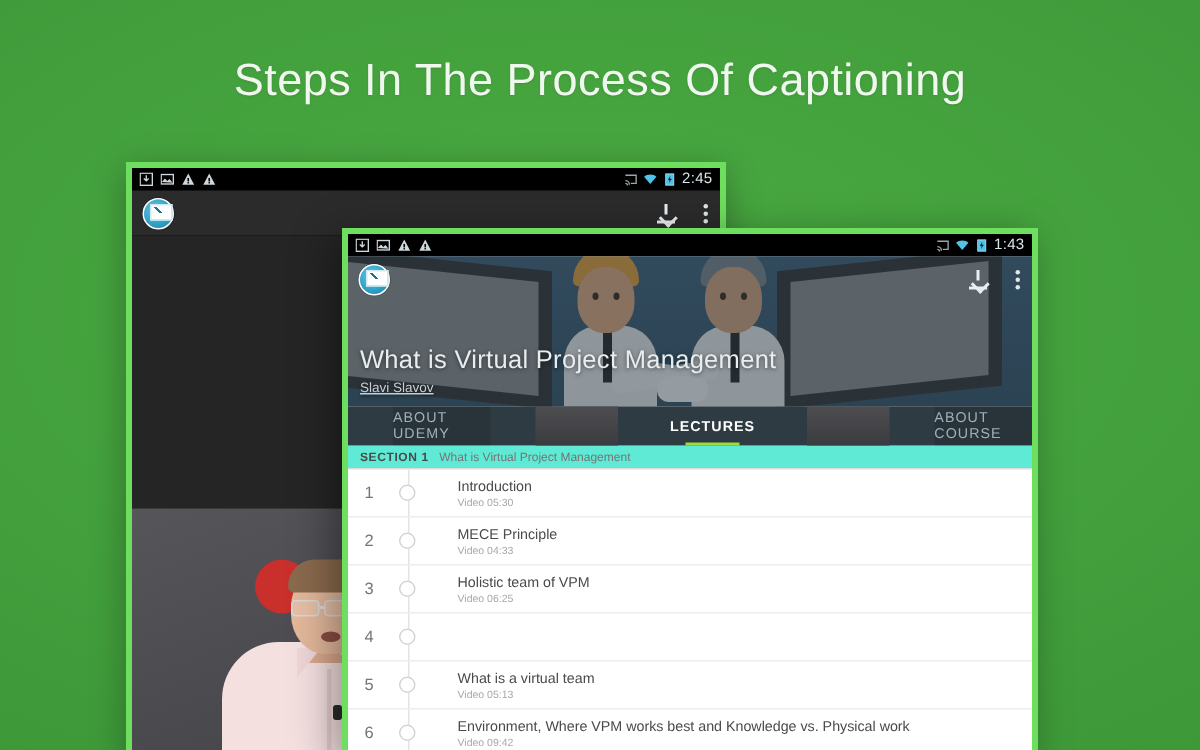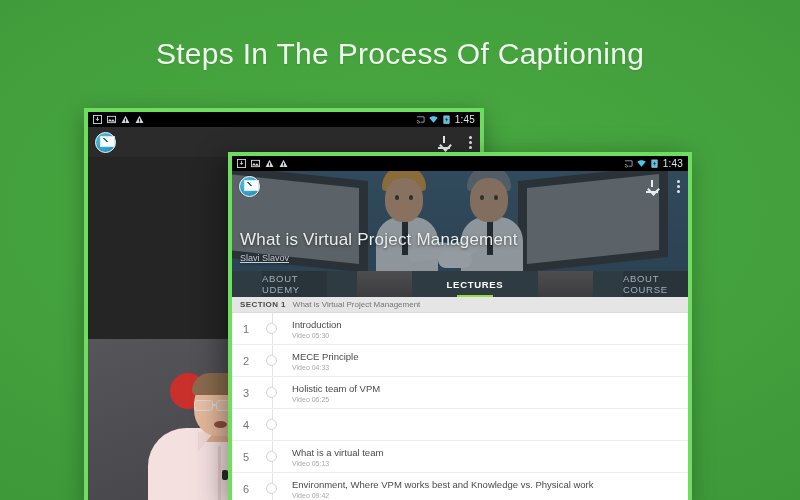--- a/index.html
+++ b/index.html
@@ -161,38 +161,38 @@
     background:rgba(0,0,0,.12);
     margin-left:30px;
   }
   .tab.active{ color:#ffffff; font-weight:700; background:transparent; }
   .tab.active::after{
     content:""; position:absolute; left:22%; right:22%; bottom:0; height:2.5px; background:#9ade3c;
   }
   .tab.thumb{ flex:.85; background:linear-gradient(#4d4d50,#3c3c40); }
 
   .section-head{
-    height:16px; background:#e5e5e5; border-bottom:1px solid #dcdcdc;
+    height:16px; background:#5eead4; border-bottom:1px solid #dcdcdc;
     display:flex; align-items:center; gap:7px; padding:0 8px;
     font-size:8px; color:#5a5a5a;
   }
   .section-num{ font-weight:700; letter-spacing:.4px; color:#4a4a4a; }
   .section-name{ color:#757575; }
 
   .lectures{ flex:1; background:#fff; overflow:hidden; position:relative; }
   .lec-rail{ position:absolute; left:40px; top:0; bottom:0; width:1px; background:#e4e4e4; }
   .lec{
     height:32px; border-bottom:1px solid #ededed; display:flex; align-items:center; position:relative;
   }
   .lec-num{ width:28px; text-align:center; font-size:11px; color:#757575; flex:none; }
   .lec-circle{
     width:11px; height:11px; border-radius:50%; border:1px solid #d5d5d5; background:#fff;
     flex:none; margin-left:6px; z-index:2;
   }
-  .lec-txt{ margin-left:15px; }
+  .lec-txt{ margin-left:28px; }
   .lec-title{ font-size:9.5px; color:#4a4a4a; }
   .lec-meta{ font-size:7px; color:#a8a8a8; margin-top:2px; }
 </style>
 </head>
 <body>
 
 <div class="headline">Steps In The Process Of Captioning</div>
 
 <div class="tablet back">
   <div class="statusbar">
@@ -221,21 +221,21 @@
           <path d="M1 2h8v6H5" fill="none" stroke="#9aa6ab"></path>
           <path d="M1 6c1.6 0 3 1.4 3 3M1 8c.8 0 1.6.7 1.6 1.6" fill="none" stroke="#9aa6ab"></path>
         </svg>
       <svg class="sb-icon" viewBox="0 0 10 10">
           <path d="M5 8.6L.4 3.2C1.6 2.1 3.2 1.5 5 1.5s3.4.6 4.6 1.7z" fill="#4fc3e8"></path>
         </svg>
       <svg class="sb-icon" viewBox="0 0 10 10">
           <rect x="2" y="1" width="6" height="8.4" fill="#4fc3e8" stroke="#cfd8dc" stroke-width=".6"></rect>
           <path d="M5.4 2.4L3.6 5.6h1.3l-.5 2.2L6.6 4.6H5.2z" fill="#123"></path>
         </svg>
-      <span class="sb-time">1:45</span>
+      <span class="sb-time">2:45</span>
     </div>
   </div>
 
   <div class="appbar dark">
     <div class="applogo"></div>
     <div class="ab-actions">
       <span class="dl-icon">
           <span class="dl-base"></span>
         </span>
       <span class="kebab">

